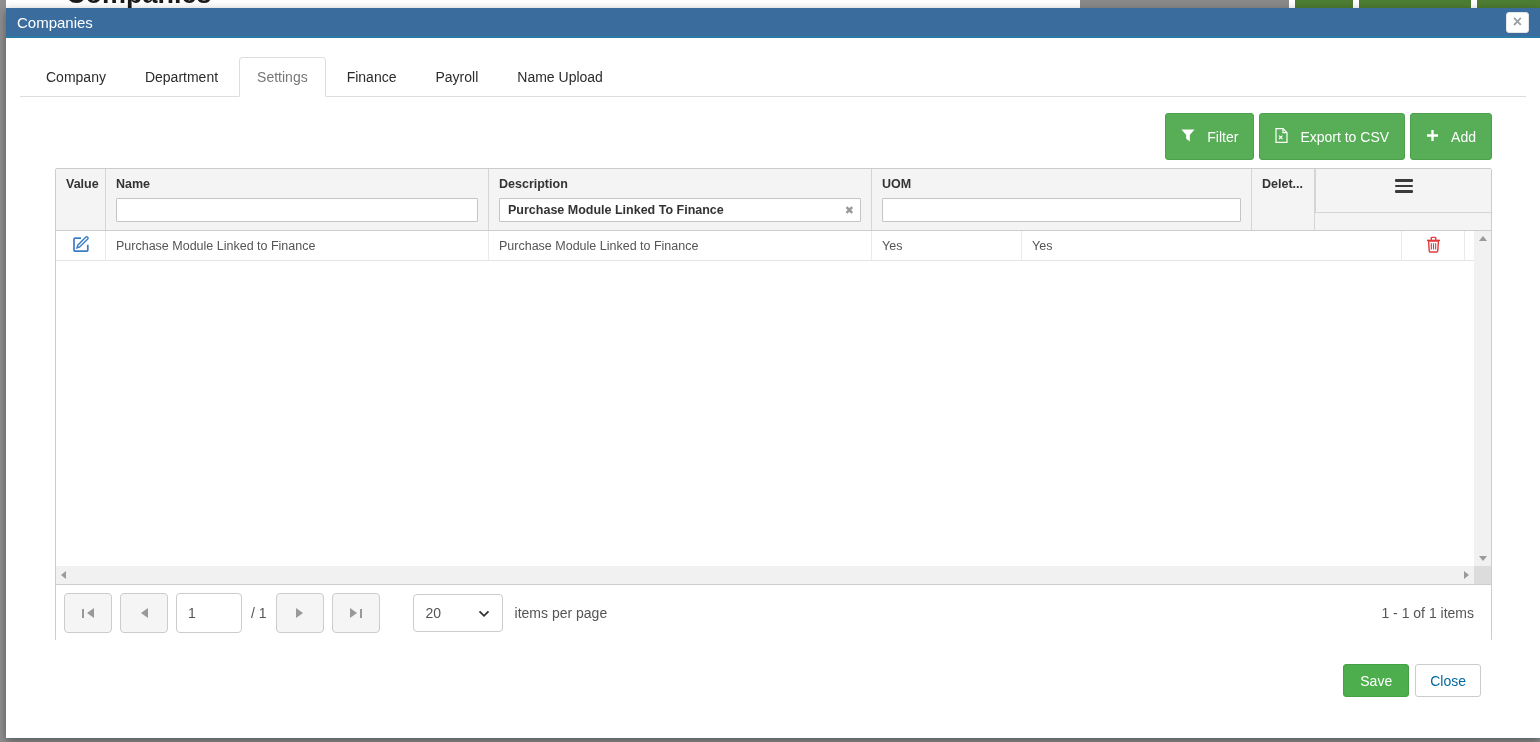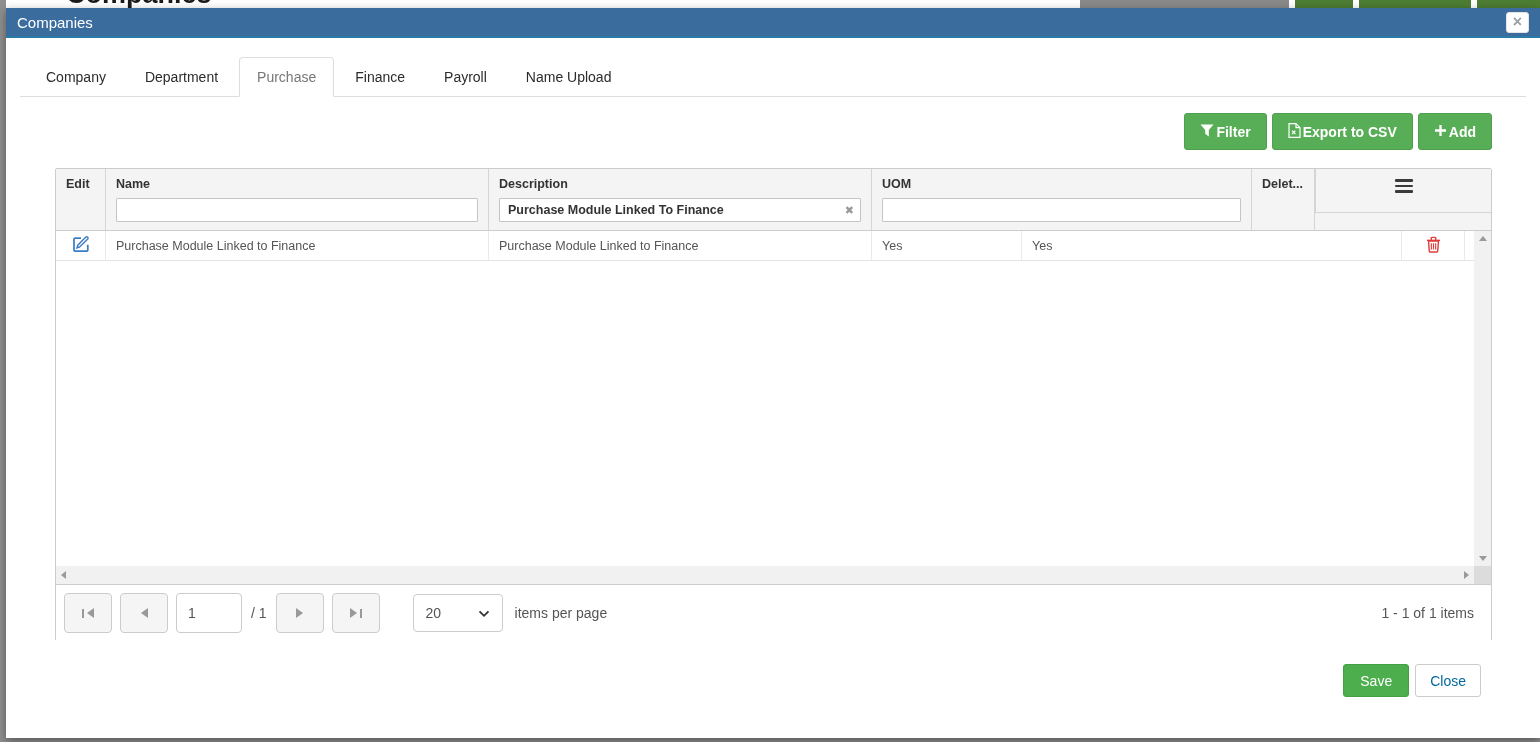--- a/index.html
+++ b/index.html
@@ -30,23 +30,23 @@
 
   
   .tabs { position:absolute; top:48px; left:14px; right:14px; height:41px; border-bottom:1px solid #ddd;
           display:flex; padding-left:8px; }
   .tab { padding:11px 17px 10px; font-size:14px; color:#2b2b2b; margin-right:3px; cursor:pointer;
          border:1px solid transparent; position:relative; top:1px; background:transparent; white-space:nowrap; }
   .tab.active { color:#777; background:#fff; border-color:#ddd; border-bottom-color:#fff; border-radius:4px 4px 0 0; }
 
   
   .toolbar { position:absolute; top:105px; right:48px; display:flex; gap:5px; }
-  .btn-green { background:#57ae57; color:#fff; border:1px solid #4da04d; border-radius:3px; height:37px;
-               padding:0 15px; font-size:14px; display:flex; align-items:center; gap:2px; cursor:pointer;
-               font-family:inherit;font-weight:bold; }
+  .btn-green { background:#57ae57; color:#fff; border:1px solid #4da04d; border-radius:3px; height:47px;
+               padding:0 15px; font-size:14px; display:flex; align-items:center; gap:12px; cursor:pointer;
+               font-family:inherit; }
 
   
   .grid { position:absolute; top:160px; left:49px; right:48px; height:473px; border:1px solid #ccc; border-radius:2px; background:#fff; }
 
   .g-header { display:flex; height:62px; background:#f4f4f4; border-bottom:1px solid #ccc; }
   .g-hcell { border-right:1px solid #d5d5d5; padding:8px 10px 0; overflow:hidden; }
   .g-hcell:last-child { border-right:none; }
   .g-hcell .title { font-size:12.5px; font-weight:700; color:#333; white-space:nowrap; }
   .w-edit { width:50px; }
   .w-name { width:383px; }
@@ -121,21 +121,21 @@
 <div class="modal">
 
   <div class="titlebar">
     <span class="titlebar-title">Companies</span>
     <span class="close-btn">×</span>
   </div>
 
   <div class="tabs">
     <div class="tab">Company</div>
     <div class="tab">Department</div>
-    <div class="tab active">Purchase</div>
+    <div class="tab active">Settings</div>
     <div class="tab">Finance</div>
     <div class="tab">Payroll</div>
     <div class="tab">Name Upload</div>
   </div>
 
   <div class="toolbar">
     <button class="btn-green">
       <span>
         <svg width="14" height="13" viewBox="0 0 14 13">
             <path d="M0.5 0.5 H13.5 L8.8 6 V12.4 L5.2 9.8 V6 Z" fill="#fff"></path>
@@ -160,21 +160,21 @@
           </svg>
       </span>
       <span>Add</span>
     </button>
   </div>
 
   <div class="grid">
 
     <div class="g-header">
       <div class="g-hcell w-edit">
-        <div class="title">Edit</div>
+        <div class="title">Value</div>
       </div>
       <div class="g-hcell w-name">
         <div class="title">Name</div>
         <div class="filter-wrap">
           <input class="filter-input" value="" style="">
         </div>
       </div>
       <div class="g-hcell w-desc">
         <div class="title">Description</div>
         <div class="filter-wrap">

